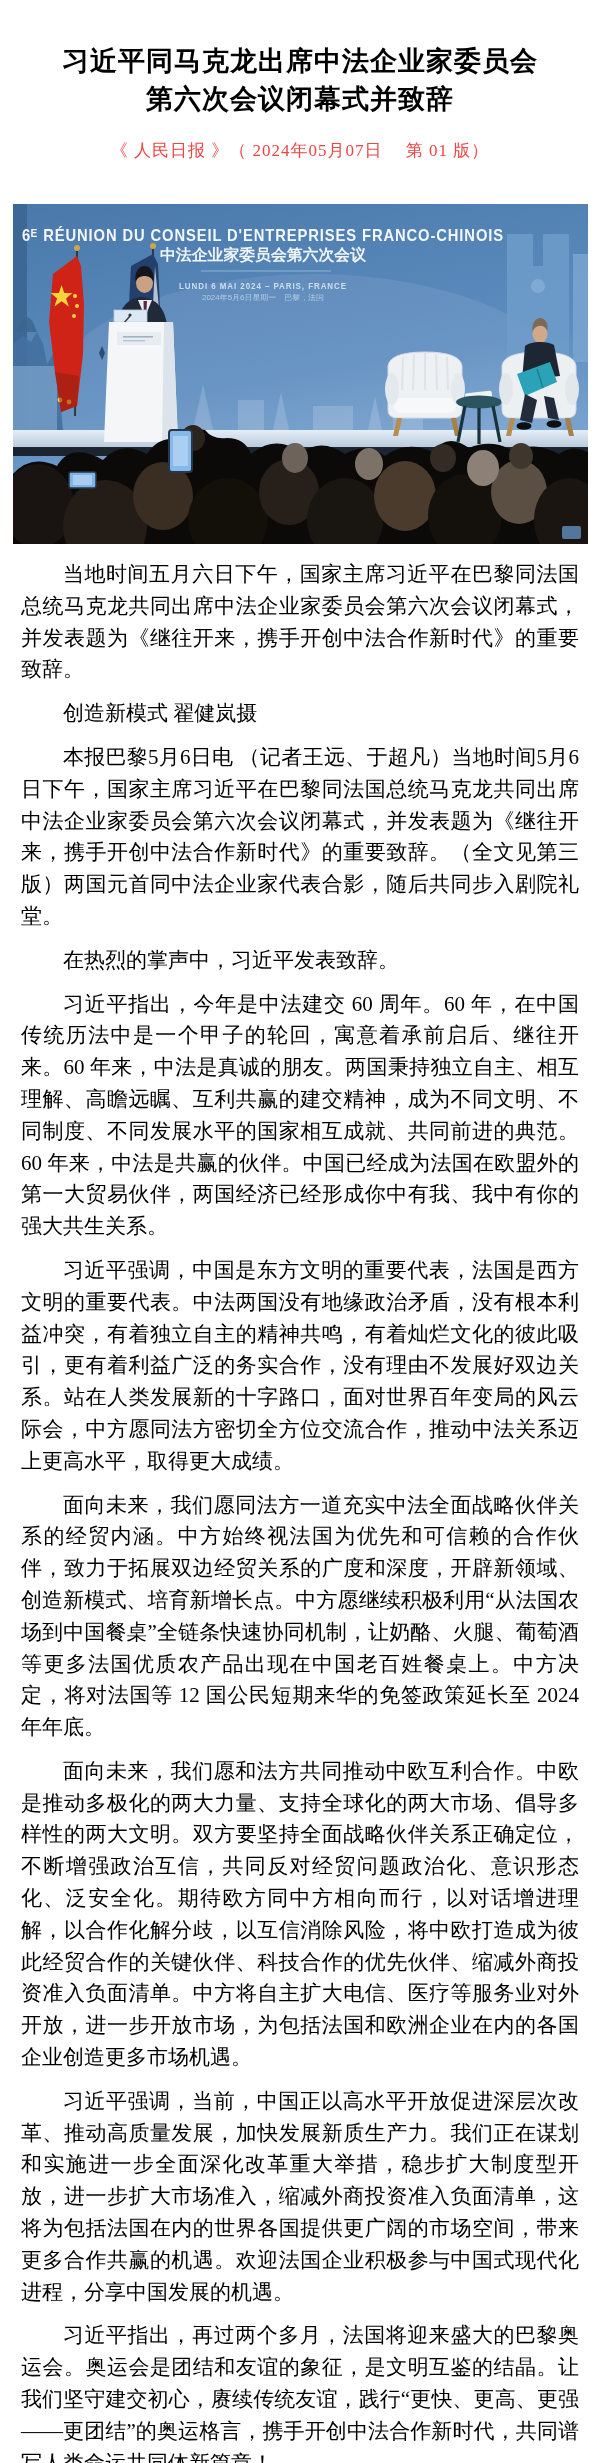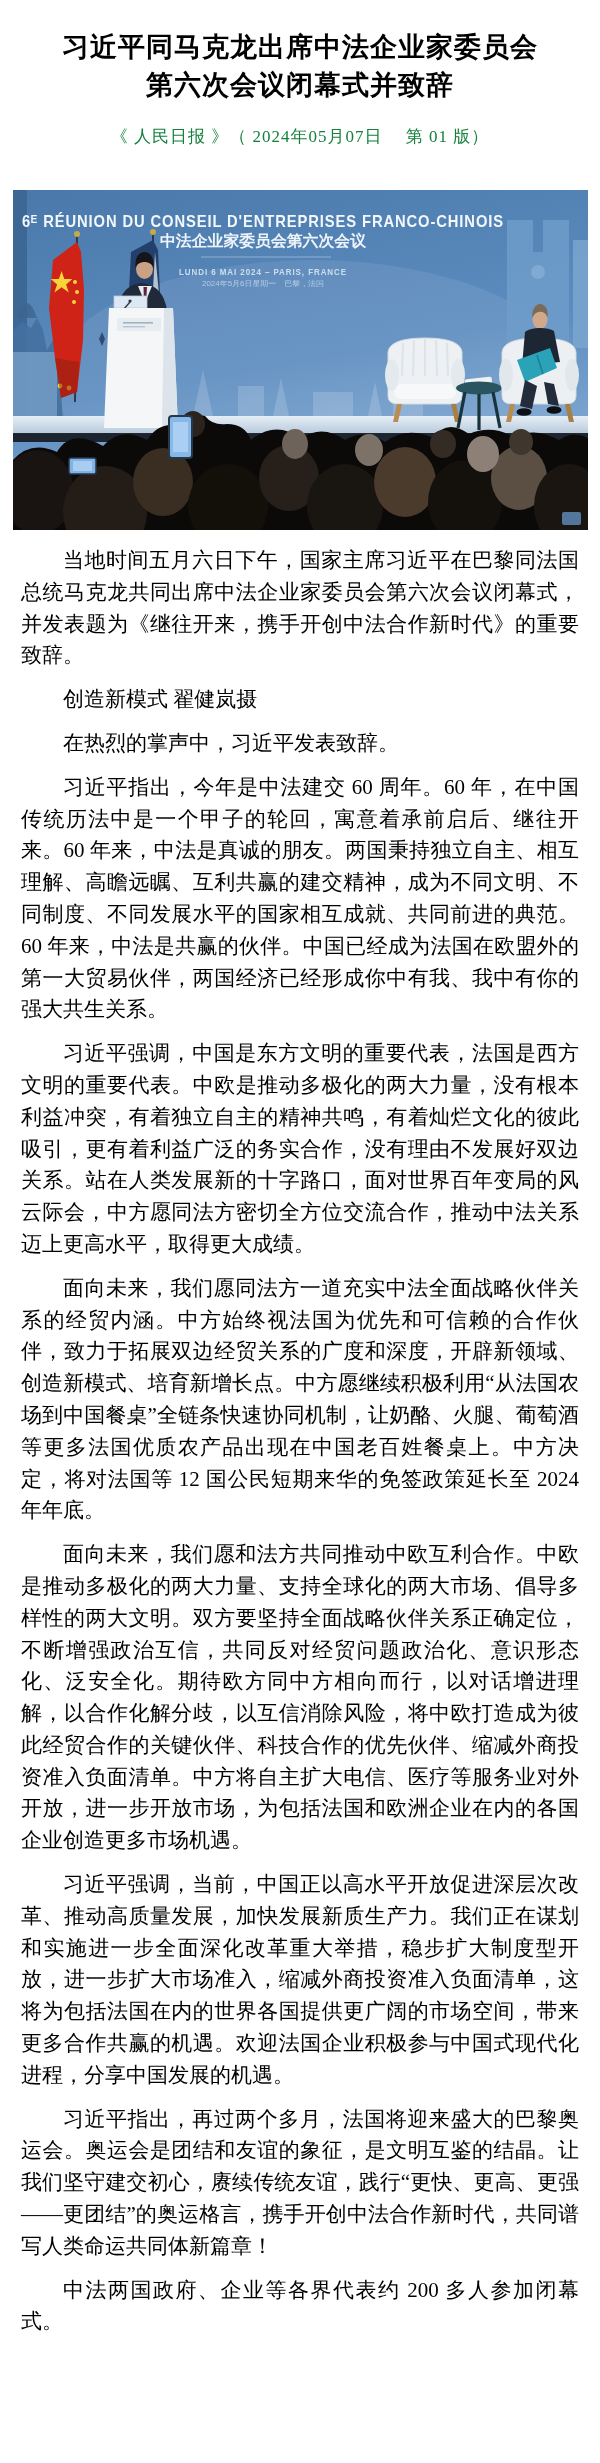--- a/index.html
+++ b/index.html
@@ -3,27 +3,27 @@
 <meta charset="utf-8">
 <style>
   html,body { margin:0; padding:0; background:#ffffff; }
   .page {
     position:relative; width:600px; height:2463px; margin:0 auto;
     background:#ffffff; color:#000;
     font-family:"Liberation Serif","DejaVu Serif",serif;
     overflow:hidden;
   }
   .title {
-    margin:0; padding:28px 20px 0;
+    margin:14px; padding:28px 20px 0;
     text-align:center; font-size:27px; line-height:38px; font-weight:bold;
     letter-spacing:1px;
   }
   .source {
     margin-top:22px; text-align:center; font-size:17px; line-height:22px;
-    letter-spacing:1px; color:#15803d;
+    letter-spacing:1px; color:#ef4444;
   }
   .photo { margin:42px 13px 0; width:575px; height:340px; }
   .photo svg { display:block; }
   .body { margin:15px 9px 0; font-size:21px; line-height:31.8px; text-align:justify; }
   .para { margin:12px; text-indent:2em; }
   svg text { font-family:"Liberation Sans","DejaVu Sans",sans-serif; }
 </style>
 </head>
 <body>
 
@@ -188,23 +188,24 @@
         <rect x="156" y="226" width="23" height="42" rx="3" fill="#86b9ea" stroke="#26384a" stroke-width="2"></rect>
         <rect x="160" y="232" width="15" height="30" fill="#aacff2"></rect>
         <rect x="549" y="322" width="19" height="13" rx="2" fill="#5d87b5" opacity="0.85"></rect>
       </g>
     </svg>
   </figure>
 
   <div class="body" id="article-body">
       <p class="para">当地时间五月六日下午，国家主席习近平在巴黎同法国总统马克龙共同出席中法企业家委员会第六次会议闭幕式，并发表题为《继往开来，携手开创中法合作新时代》的重要致辞。</p>
       <p class="para">创造新模式 翟健岚摄</p>
+      <p class="para">本报巴黎5月6日电 （记者王远、于超凡）当地时间5月6日下午，国家主席习近平在巴黎同法国总统马克龙共同出席中法企业家委员会第六次会议闭幕式，并发表题为《继往开来，携手开创中法合作新时代》的重要致辞。（全文见第三版）两国元首同中法企业家代表合影，随后共同步入剧院礼堂。</p>
       <p class="para">在热烈的掌声中，习近平发表致辞。</p>
       <p class="para">习近平指出，今年是中法建交 60 周年。60 年，在中国传统历法中是一个甲子的轮回，寓意着承前启后、继往开来。60 年来，中法是真诚的朋友。两国秉持独立自主、相互理解、高瞻远瞩、互利共赢的建交精神，成为不同文明、不同制度、不同发展水平的国家相互成就、共同前进的典范。60 年来，中法是共赢的伙伴。中国已经成为法国在欧盟外的第一大贸易伙伴，两国经济已经形成你中有我、我中有你的强大共生关系。</p>
-      <p class="para">习近平强调，中国是东方文明的重要代表，法国是西方文明的重要代表。中欧是推动多极化的两大力量，没有根本利益冲突，有着独立自主的精神共鸣，有着灿烂文化的彼此吸引，更有着利益广泛的务实合作，没有理由不发展好双边关系。站在人类发展新的十字路口，面对世界百年变局的风云际会，中方愿同法方密切全方位交流合作，推动中法关系迈上更高水平，取得更大成绩。</p>
+      <p class="para">习近平强调，中国是东方文明的重要代表，法国是西方文明的重要代表。中法两国没有地缘政治矛盾，没有根本利益冲突，有着独立自主的精神共鸣，有着灿烂文化的彼此吸引，更有着利益广泛的务实合作，没有理由不发展好双边关系。站在人类发展新的十字路口，面对世界百年变局的风云际会，中方愿同法方密切全方位交流合作，推动中法关系迈上更高水平，取得更大成绩。</p>
       <p class="para">面向未来，我们愿同法方一道充实中法全面战略伙伴关系的经贸内涵。中方始终视法国为优先和可信赖的合作伙伴，致力于拓展双边经贸关系的广度和深度，开辟新领域、创造新模式、培育新增长点。中方愿继续积极利用“从法国农场到中国餐桌”全链条快速协同机制，让奶酪、火腿、葡萄酒等更多法国优质农产品出现在中国老百姓餐桌上。中方决定，将对法国等 12 国公民短期来华的免签政策延长至 2024 年年底。</p>
       <p class="para">面向未来，我们愿和法方共同推动中欧互利合作。中欧是推动多极化的两大力量、支持全球化的两大市场、倡导多样性的两大文明。双方要坚持全面战略伙伴关系正确定位，不断增强政治互信，共同反对经贸问题政治化、意识形态化、泛安全化。期待欧方同中方相向而行，以对话增进理解，以合作化解分歧，以互信消除风险，将中欧打造成为彼此经贸合作的关键伙伴、科技合作的优先伙伴、缩减外商投资准入负面清单。中方将自主扩大电信、医疗等服务业对外开放，进一步开放市场，为包括法国和欧洲企业在内的各国企业创造更多市场机遇。</p>
       <p class="para">习近平强调，当前，中国正以高水平开放促进深层次改革、推动高质量发展，加快发展新质生产力。我们正在谋划和实施进一步全面深化改革重大举措，稳步扩大制度型开放，进一步扩大市场准入，缩减外商投资准入负面清单，这将为包括法国在内的世界各国提供更广阔的市场空间，带来更多合作共赢的机遇。欢迎法国企业积极参与中国式现代化进程，分享中国发展的机遇。</p>
       <p class="para">习近平指出，再过两个多月，法国将迎来盛大的巴黎奥运会。奥运会是团结和友谊的象征，是文明互鉴的结晶。让我们坚守建交初心，赓续传统友谊，践行“更快、更高、更强——更团结”的奥运格言，携手开创中法合作新时代，共同谱写人类命运共同体新篇章！</p>
       <p class="para">中法两国政府、企业等各界代表约 200 多人参加闭幕式。</p>
     </div>
 
 </div>
 
 </body></html>

